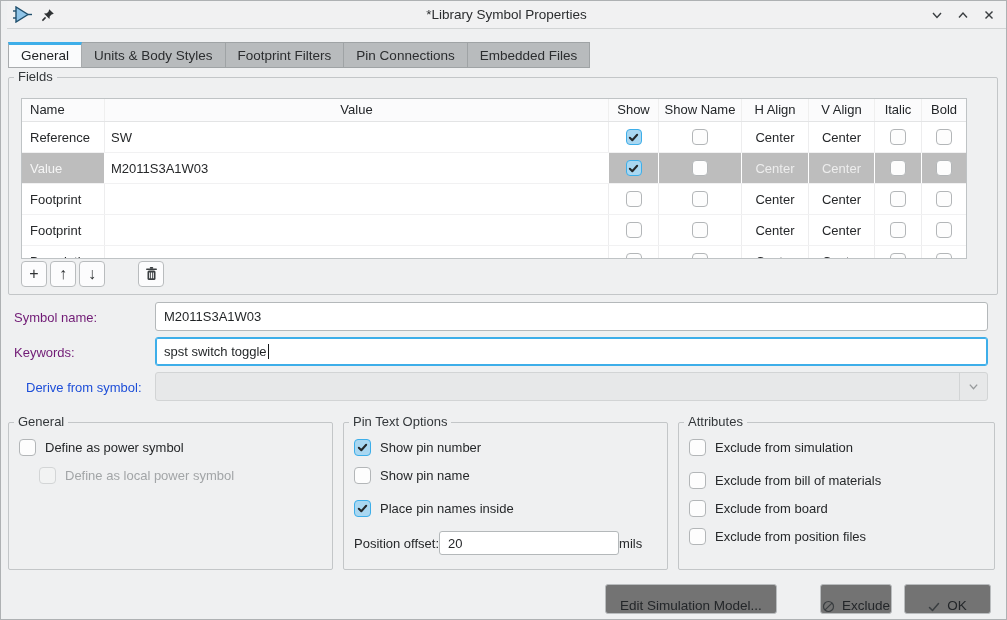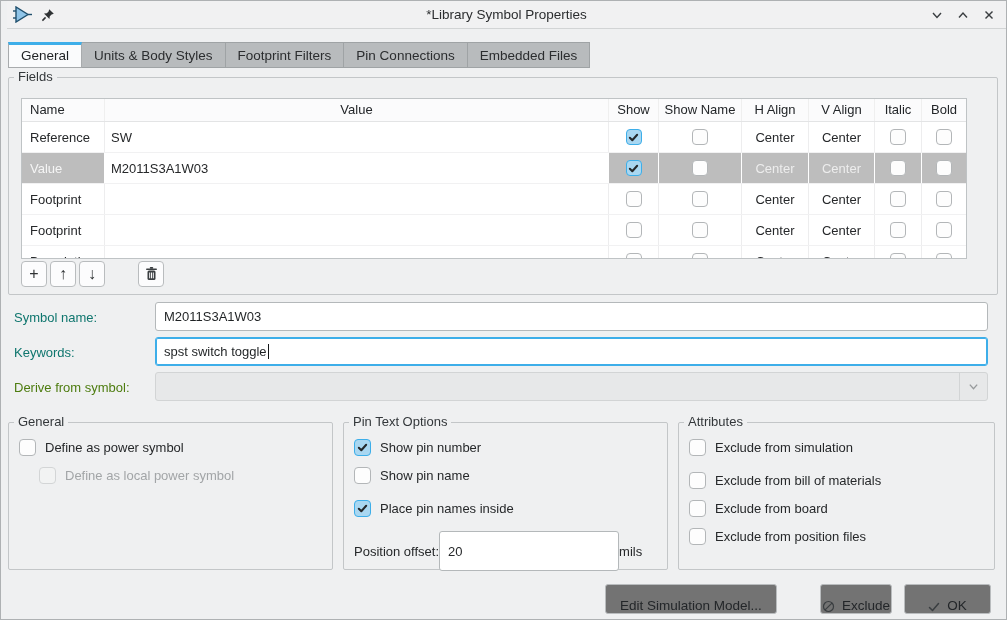--- a/index.html
+++ b/index.html
@@ -60,41 +60,41 @@
   .cb.disabled { border-color:#d3d5d6; background:#f2f3f3; }
 
   
   .ftoolbar { position:absolute; left:12px; top:183px; display:flex; align-items:center; }
   .tbtn { width:26px; height:26px; background:#fcfcfd; border:1px solid #b9bcbe; border-radius:4px;
     display:inline-flex; align-items:center; justify-content:center;
     font-size:16px; color:#2f3234; margin-right:3px; cursor:pointer; }
   .tbtn.trash { margin-left:30px; }
 
   
-  .flabel { position:absolute; left:14px; color:#0f766e; }
-  .flabel.disabled { color:#4d7c0f; }
+  .flabel { position:absolute; left:14px; color:#701a75; }
+  .flabel.disabled { color:#1d4ed8;margin-left:12px; }
   .tinput { position:absolute; left:155px; width:833px; height:29px; background:#fff;
     border:1px solid #b4b8ba; border-radius:3px; display:flex; align-items:center;
     padding:0 8px; color:#1f2224; }
   .tinput.focused { border-color:#3daee9; box-shadow: inset 0 0 0 1px #3daee9; }
   .caret { display:inline-block; width:1.5px; height:15px; background:#151719; margin-left:1px; }
   .combo { background:#e7e8e9; border-color:#d2d4d5; padding-right:0; justify-content:flex-end; }
   .combo .arrowbox { width:28px; height:100%; border-left:1px solid #d2d4d5;
     display:flex; align-items:center; justify-content:center; }
 
   
   .gb-general { left:8px; top:422px; width:325px; height:148px; }
   .gb-pintext { left:343px; top:422px; width:325px; height:148px; }
   .gb-attrs   { left:678px; top:422px; width:317px; height:148px; }
   .gcontent { position:absolute; left:10px; top:14px; right:8px; }
   .cbrow { display:flex; align-items:center; gap:9px; height:20px; margin-bottom:8px; cursor:pointer; }
   .cbrow.indent { margin-left:20px; }
   .cbrow.disabled { color:#a2a5a7; cursor:default; }
   .offsetrow { display:flex; align-items:center; margin-top:13px; }
-  .offsetrow .oinput { width:180px; height:40px; background:#fff; border:1px solid #b4b8ba;
+  .offsetrow .oinput { width:180px; height:24px; background:#fff; border:1px solid #b4b8ba;
     border-radius:3px; display:flex; align-items:center; padding:0 8px; }
 
   
   .btn { position:absolute; top:584px; height:30px; background:#737373; border:1px solid #b9bcbe;
     border-radius:3px; display:inline-flex; align-items:flex-end; justify-content:center;
     gap:7px; padding:0 14px; font-size:13.5px; color:#232629; cursor:pointer; }
   .btn-editsim { left:605px; }
   .btn-cancel { left:820px; width:72px; }
   .btn-ok { left:904px; width:87px; }
 

